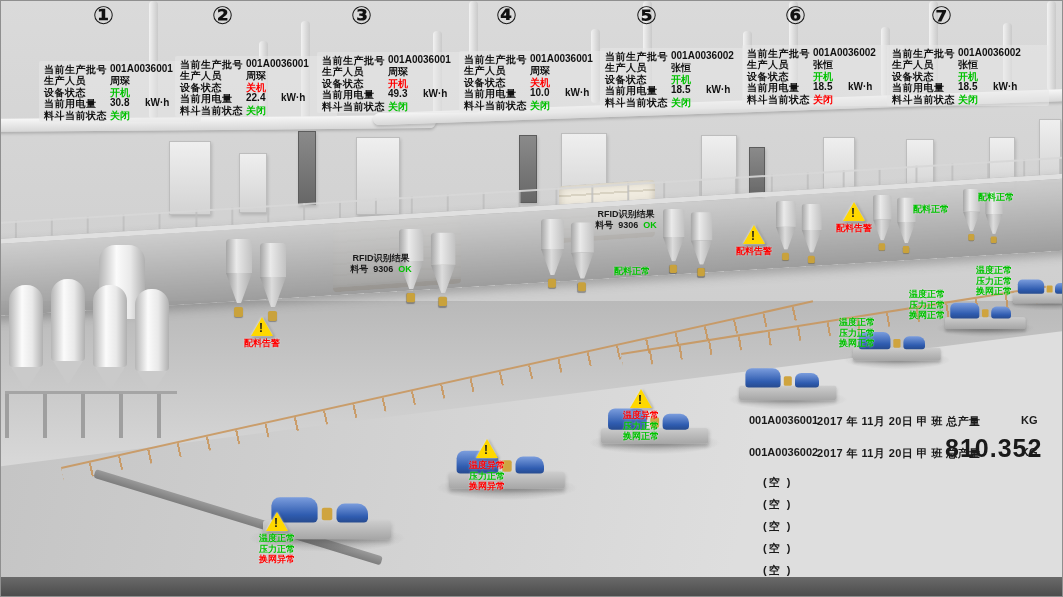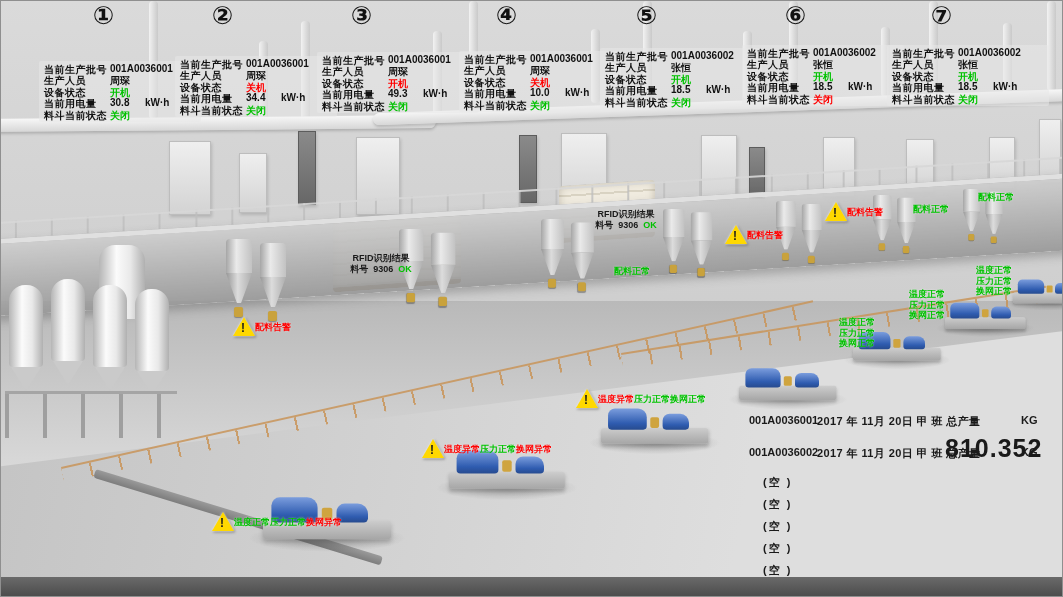--- a/index.html
+++ b/index.html
@@ -45,21 +45,21 @@
   .shadow-ell{background:radial-gradient(ellipse at center,rgba(60,60,60,.35),rgba(60,60,60,0) 70%);}
   .conv{background:linear-gradient(180deg,#9a9a9a,#7d7d7d);border-radius:3px;transform-origin:left top;}
 
   
   .circle{top:0px;font-size:25px;font-weight:bold;color:#111;}
   .panel{width:156px;background:rgba(232,232,232,.55);padding:2px 3px;border-radius:2px;}
   .prow{position:relative;height:11.4px;font-size:10px;font-weight:bold;color:#111;white-space:nowrap;}
   .plabel{position:absolute;left:2px;top:0;letter-spacing:.5px;}
   .pval{position:absolute;left:68px;top:0;}
   .punit{position:absolute;left:103px;top:0;}
-  .alert{transform:translateX(-50%);display:flex;align-items:center;}
+  .alert{transform:translateX(-50%);display:flex;flex-direction:column;align-items:center;}
   .tri{width:0;height:0;border-left:11px solid transparent;border-right:11px solid transparent;
        border-bottom:19px solid #ffd800;position:relative;margin-bottom:2px;
        filter:drop-shadow(0 0 1px #fff) drop-shadow(1px 1px 1px rgba(0,0,0,.4));}
   .tri::after{content:"!";position:absolute;left:-3px;top:4px;font-size:12px;font-weight:bold;color:#1a1a1a;}
   .aline{font-size:9px;font-weight:bold;line-height:10.5px;white-space:nowrap;
          text-shadow:0 0 2px rgba(255,255,255,.6);}
   .slabel{transform:translateX(-50%);text-align:right;}
   .rfid{transform:translateX(-50%);text-align:center;font-size:9px;font-weight:bold;color:#1a1a1a;line-height:11px;white-space:nowrap;}
   .totals{color:#1a1a1a;}
   .trow{position:relative;height:32px;white-space:nowrap;}
@@ -278,21 +278,21 @@
     <div class="prow">
         <span class="plabel">生产人员</span>
         <span class="pval">周琛</span>
       </div>
     <div class="prow">
         <span class="plabel">设备状态</span>
         <span class="pval" style="color: rgb(255, 0, 0);">关机</span>
       </div>
     <div class="prow">
         <span class="plabel">当前用电量</span>
-        <span class="pval">34.4</span>
+        <span class="pval">22.4</span>
         <span class="punit">kW·h</span>
       </div>
     <div class="prow">
         <span class="plabel">料斗当前状态</span>
         <span class="pval" style="color: rgb(0, 194, 0);">关闭</span>
       </div>
   </div>
   <div class="abs panel" style="left:316px;top:51px">
     <div class="prow">
         <span class="plabel">当前生产批号</span>

